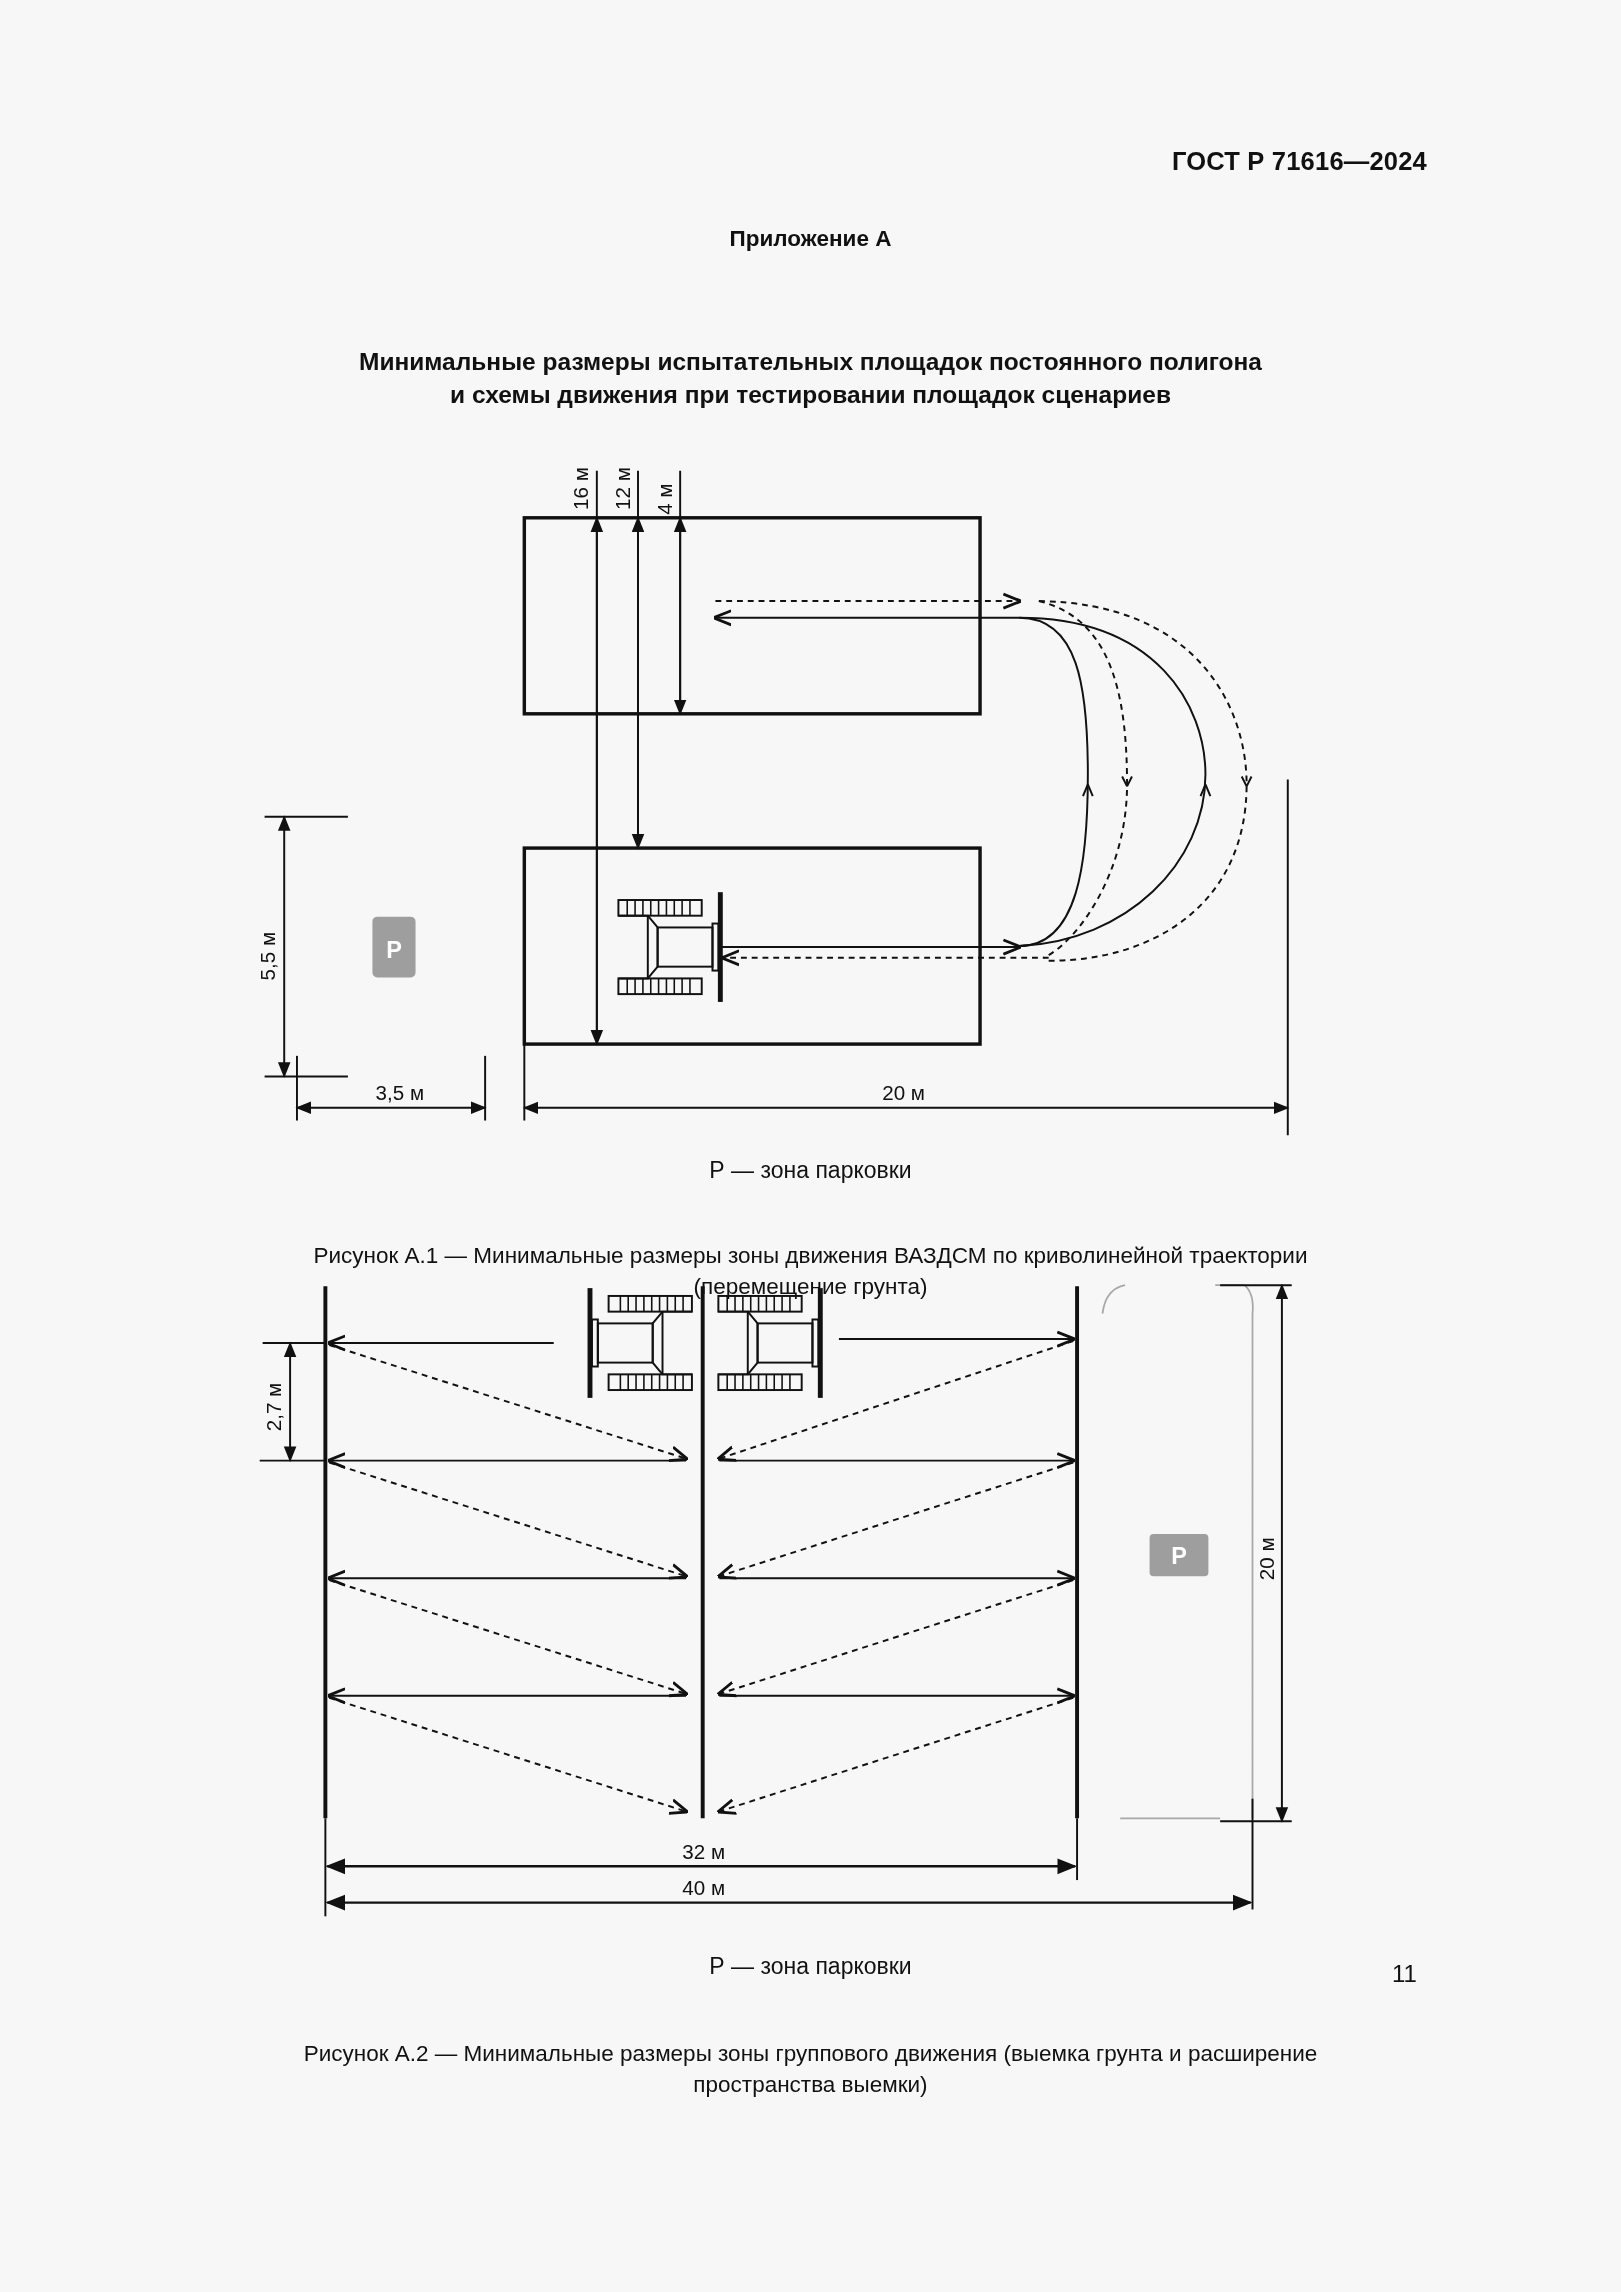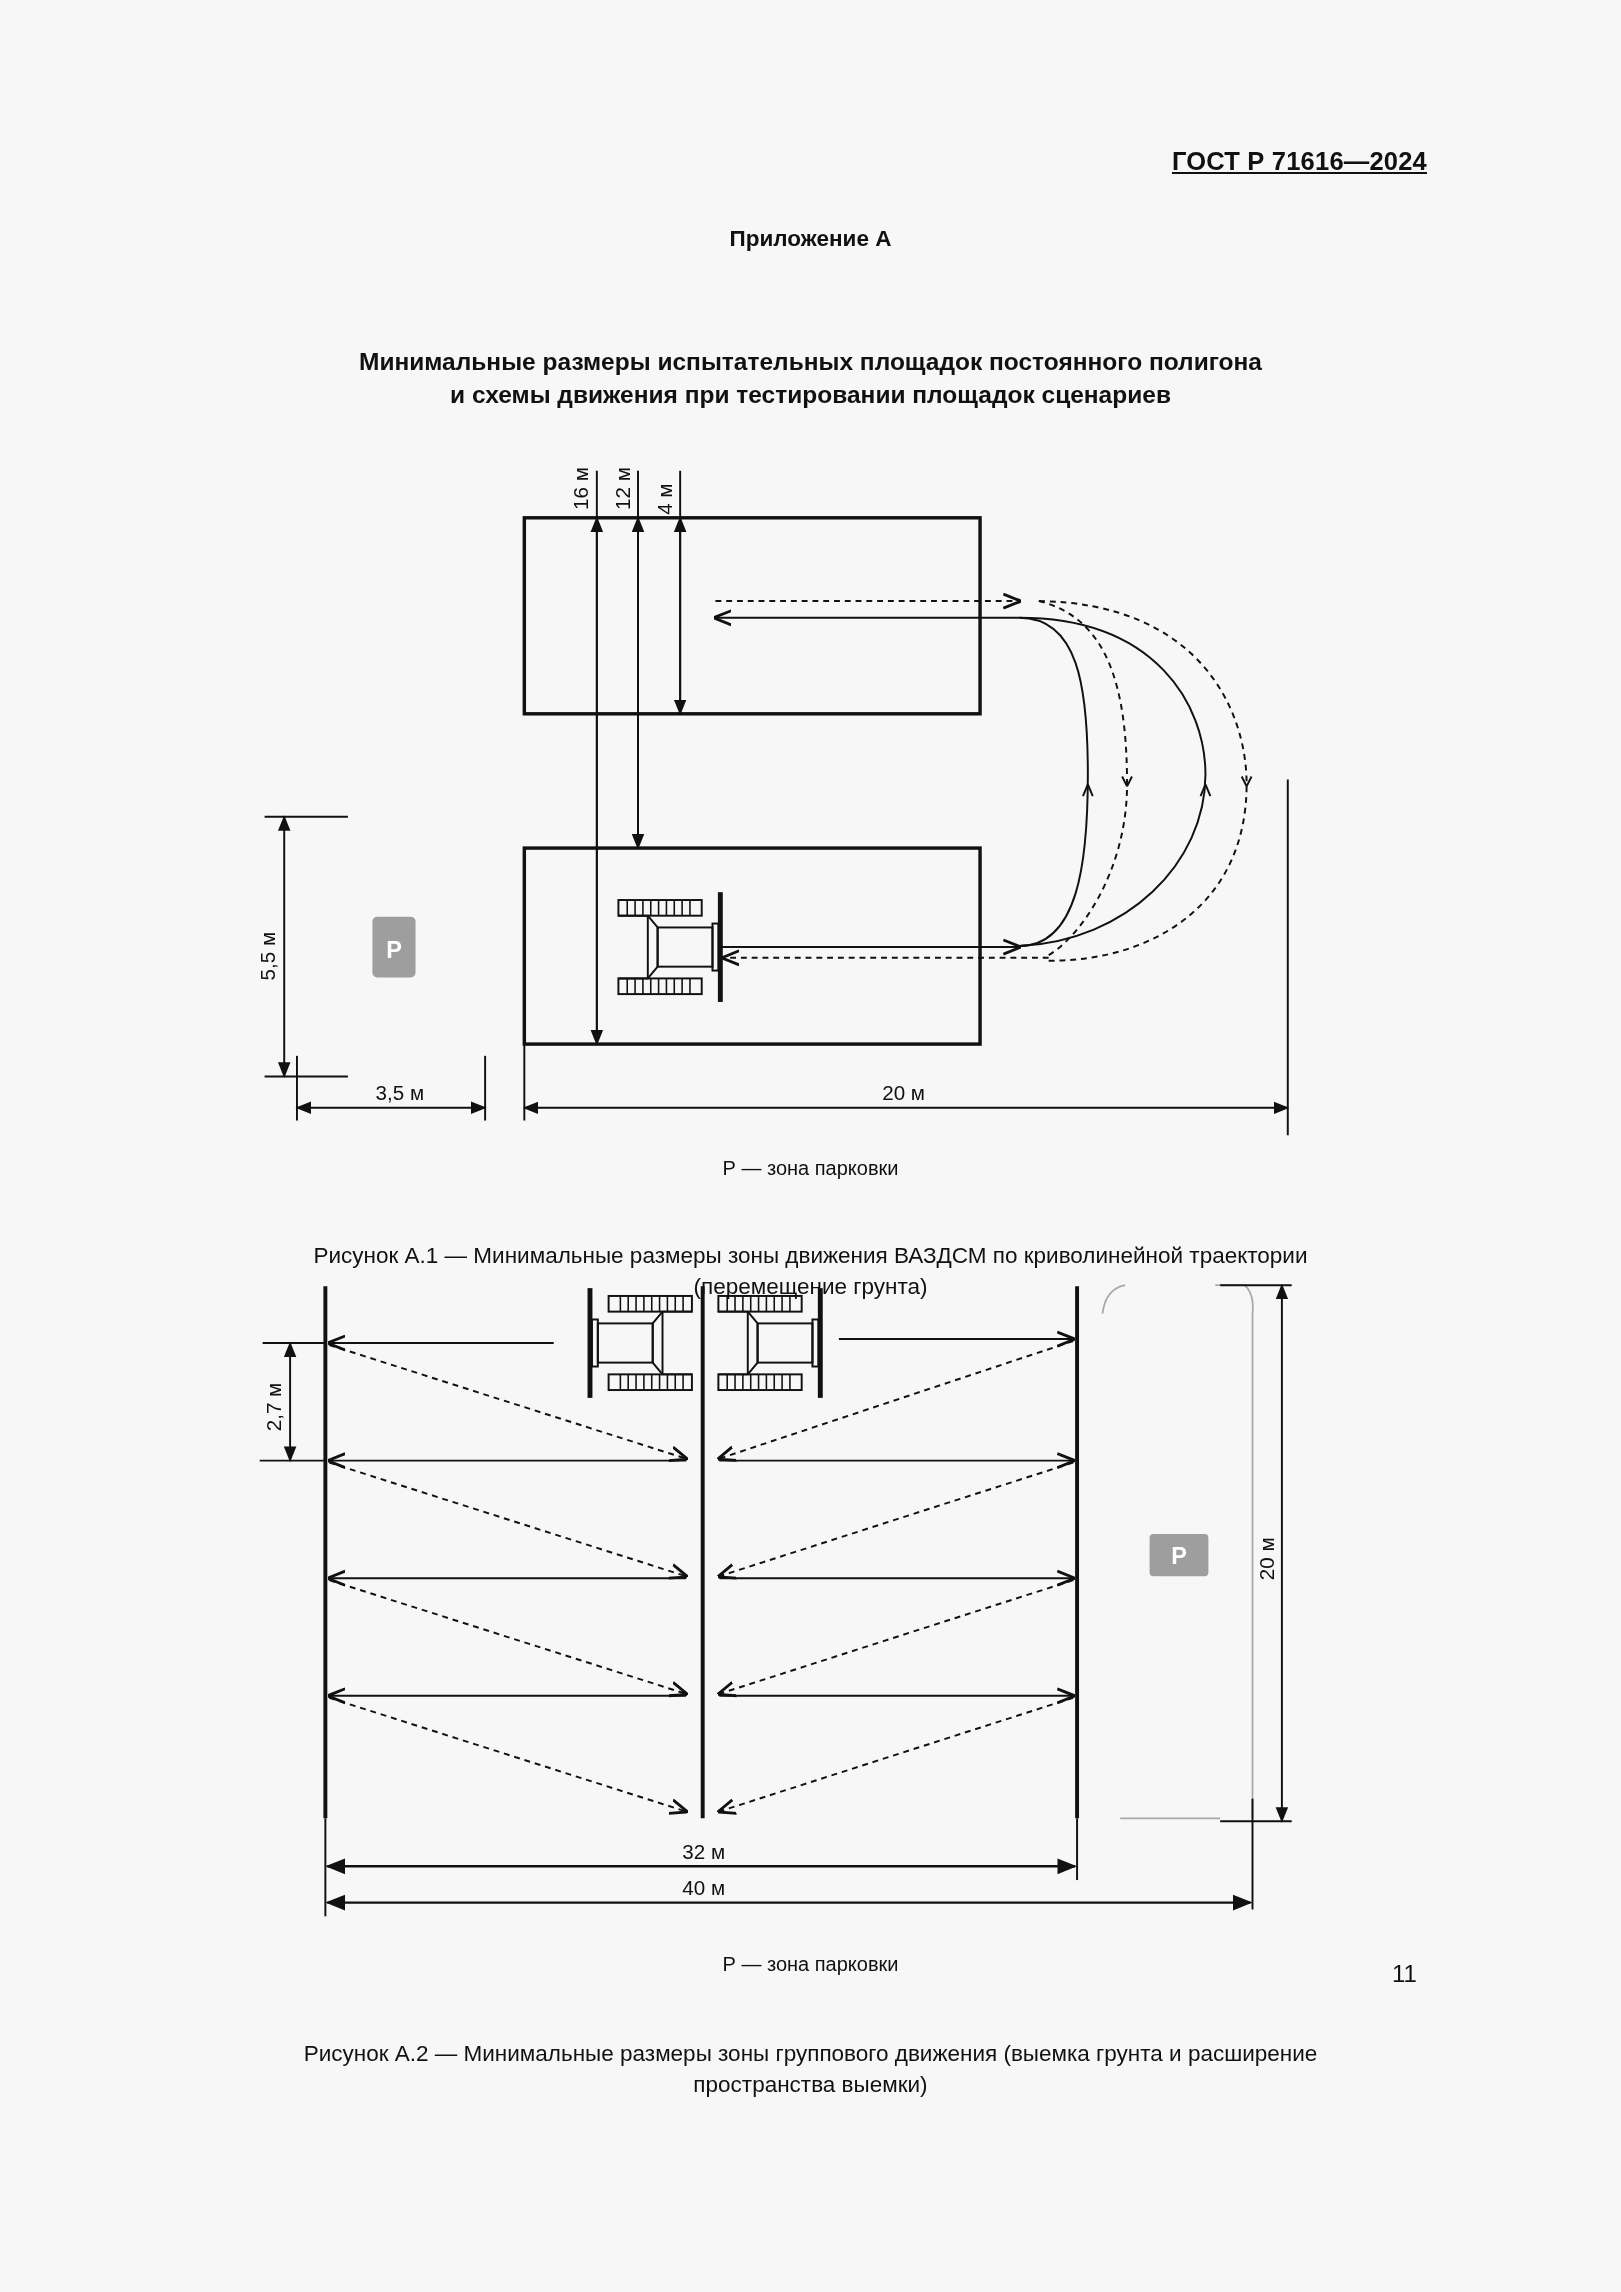--- a/index.html
+++ b/index.html
@@ -1,24 +1,24 @@
 <!DOCTYPE html>
 <html><head>
 <meta charset="utf-8">
 <style>
   html, body { margin: 0; padding: 0; background: #f7f7f7; }
   body { width: 1621px; height: 2293px; position: relative; overflow: hidden;
          font-family: "Liberation Sans", sans-serif; color: #111; }
   .abs { position: absolute; }
   .header-code { left: 1127px; top: 147px; width: 300px; text-align: right;
-                 font-weight: bold; font-size: 25.5px; letter-spacing: 0.2px; text-decoration: underline; }
+                 font-weight: bold; font-size: 25.5px; letter-spacing: 0.2px; }
   .center { left: 0; width: 1621px; text-align: center; }
   .appendix-title { top: 223px; font-weight: bold; font-size: 22.5px; line-height: 31px; }
   .main-title { top: 345px; font-weight: bold; font-size: 24.5px; line-height: 33px; }
-  .legend { font-size: 20px; }
+  .legend { font-size: 23px; }
   .caption { font-size: 22.5px; line-height: 31px; margin-top: 44px; }
   .page-num { left: 1392px; top: 1960px; font-size: 24px; text-align: center; }
   svg.fig { position: absolute; left: 0; top: 0; }
   .dimtext { font-family: "Liberation Sans", sans-serif; font-size: 21px; fill: #111; }
   .pbadge { font-family: "Liberation Sans", sans-serif; font-weight: bold; font-size: 24px; fill: #fff; }
 </style>
 </head>
 <body>
 
 <div class="abs header-code">ГОСТ Р 71616—2024</div>

